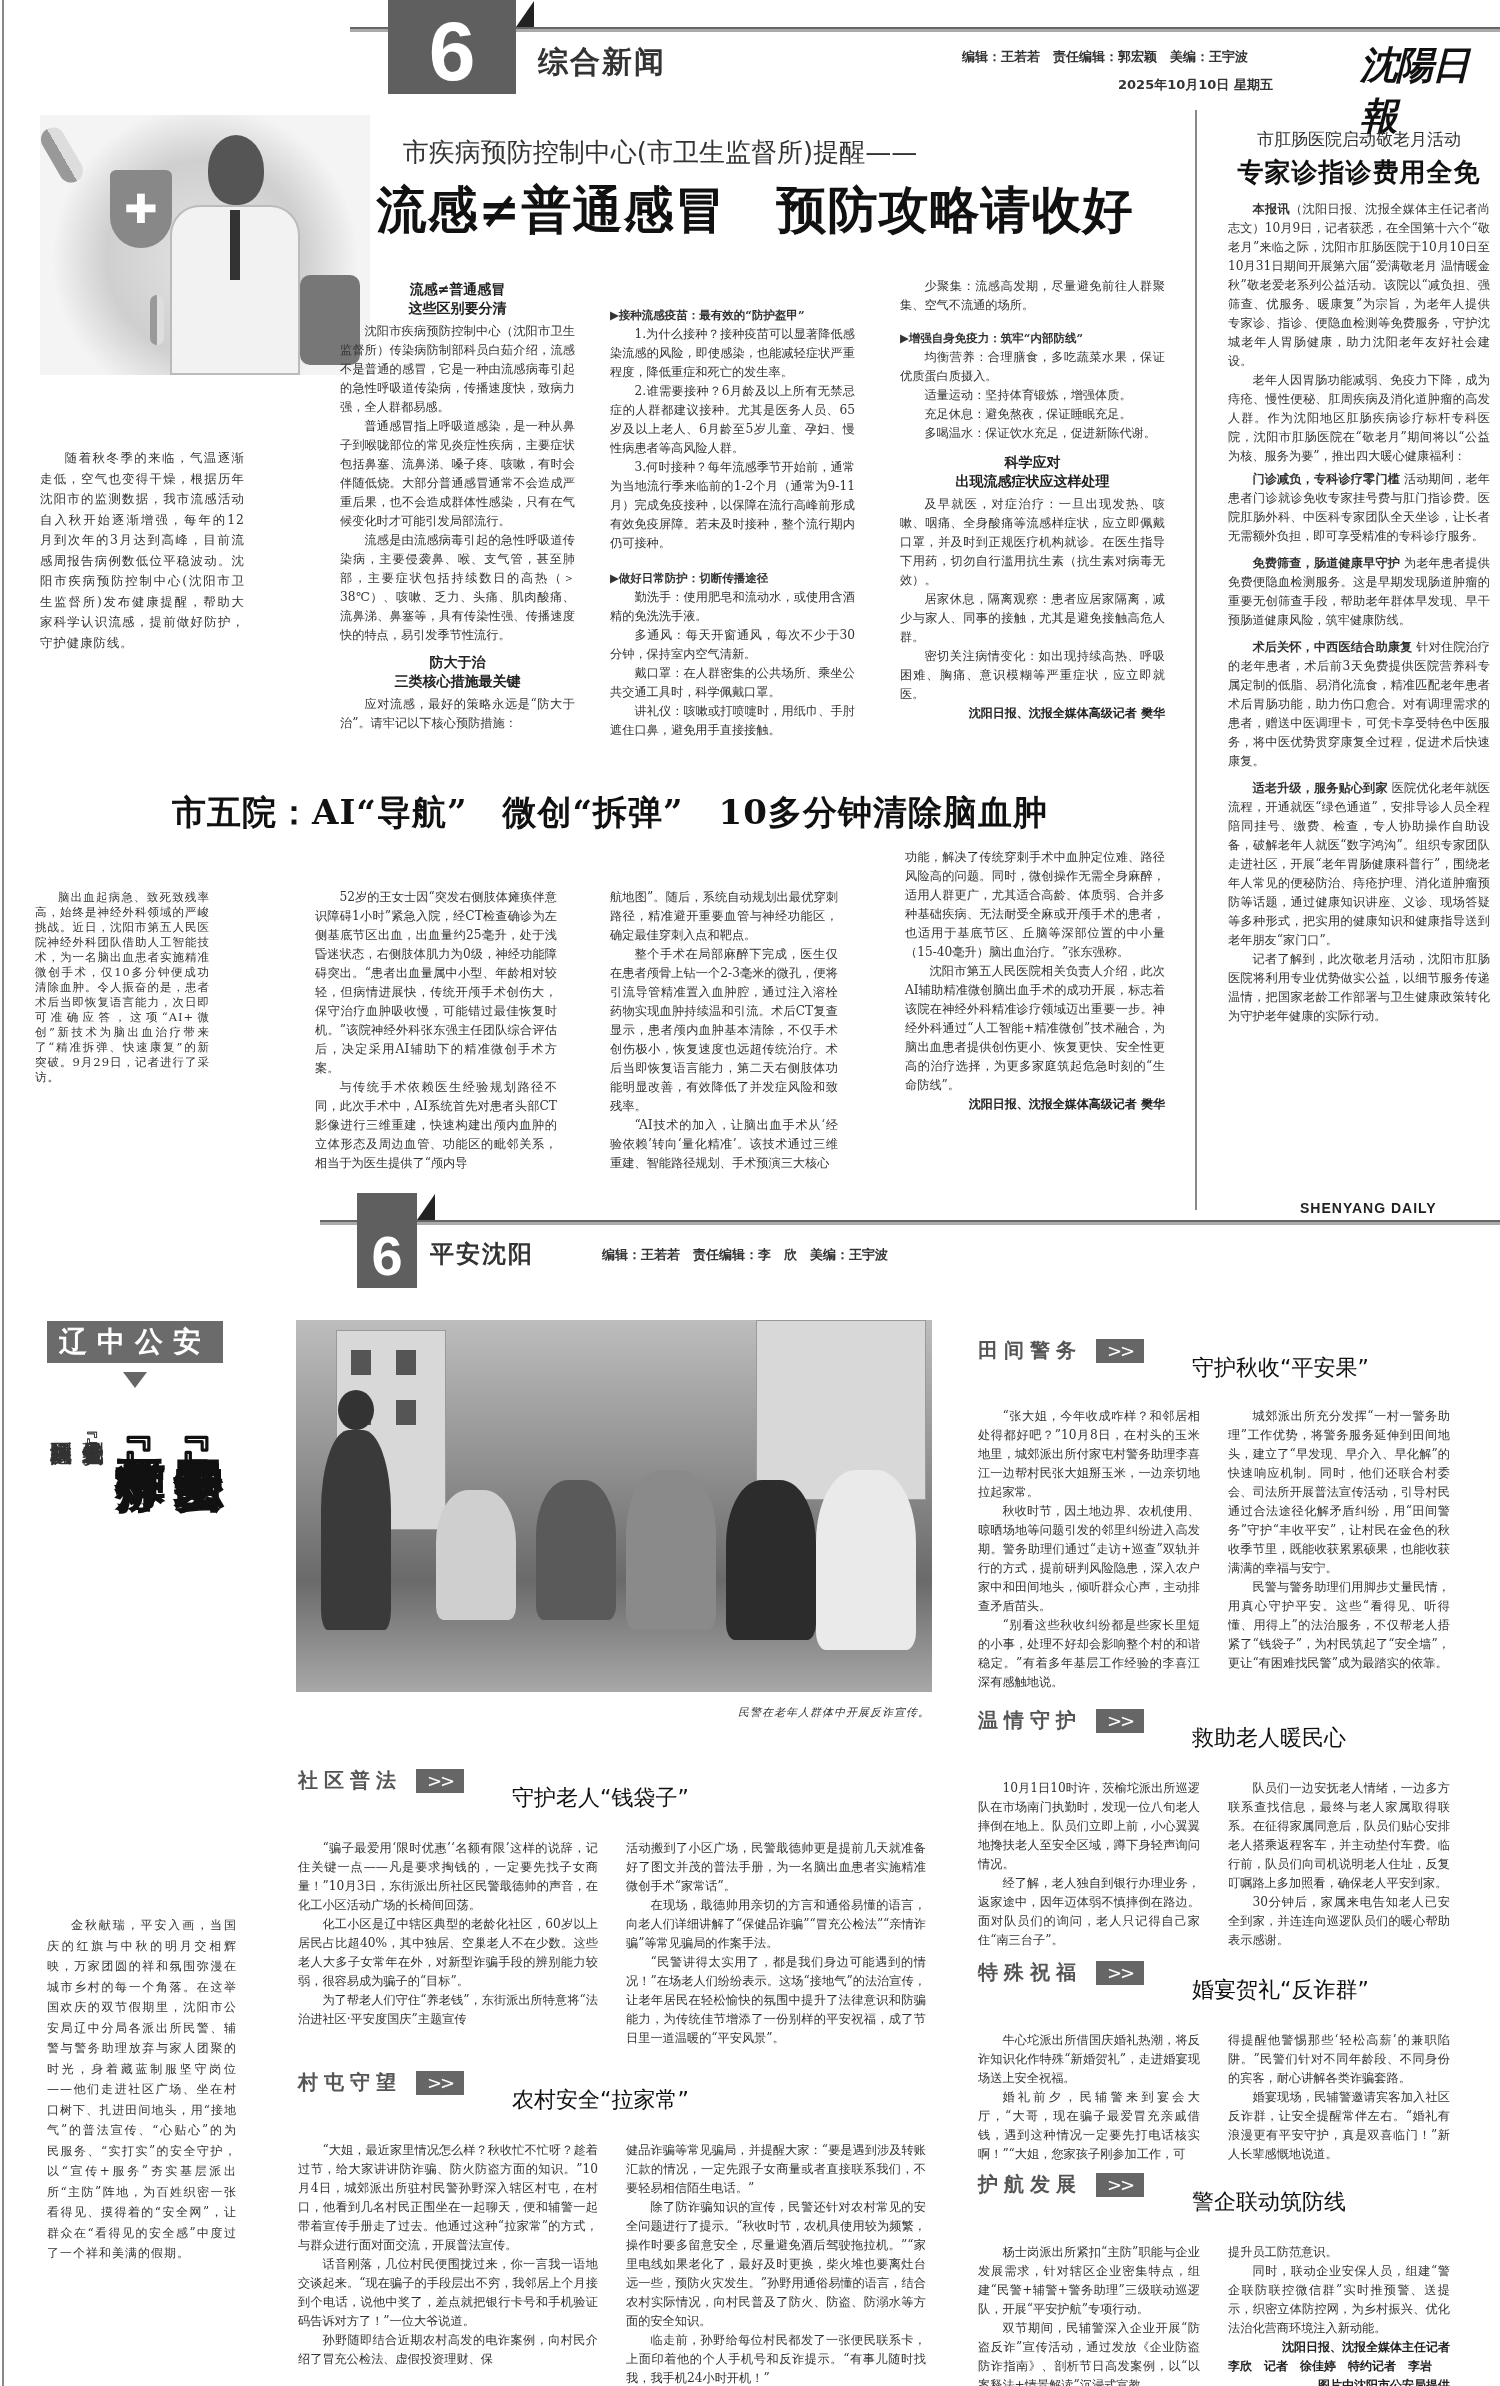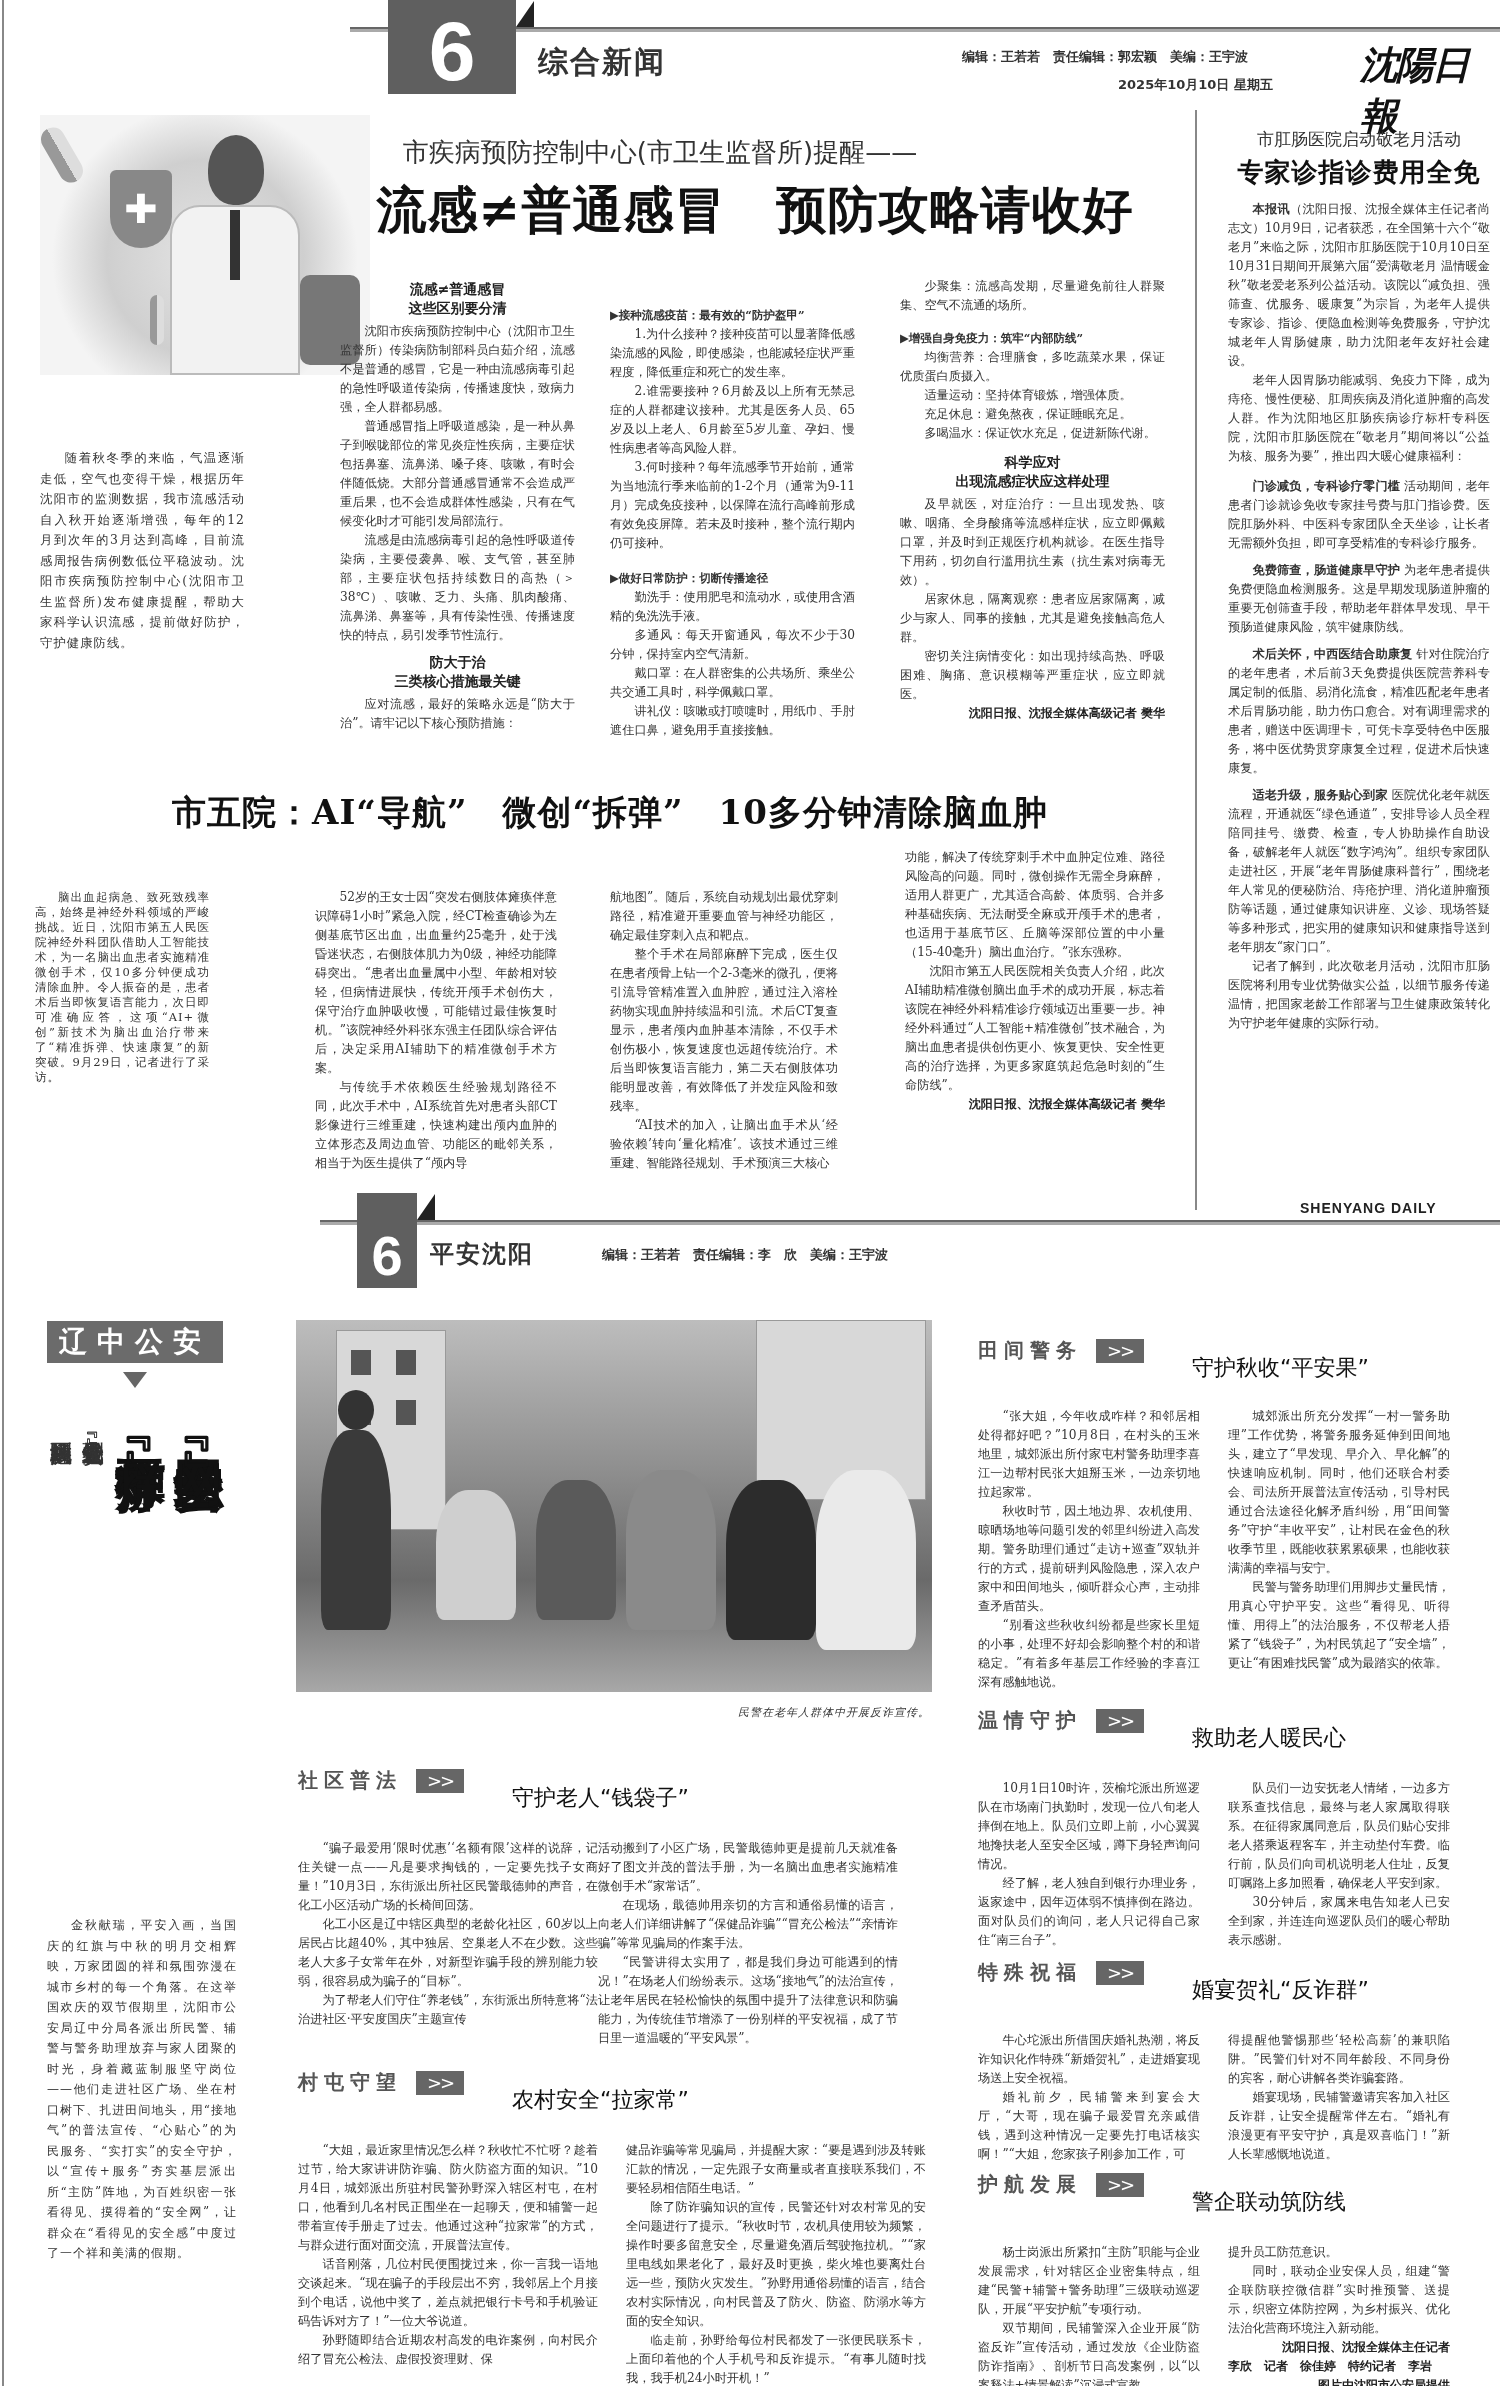--- a/index.html
+++ b/index.html
@@ -123,21 +123,21 @@
   <div class="byline">沈阳日报、沈报全媒体高级记者 樊华</div>
 </div>
 
 <div class="abs vrule" style="left:1195px; top:110px; height:1100px;"></div>
 
 <div class="abs" style="left:1228px; top:128px; width:262px;">
   <div class="kicker" style="font-size:17px;">市肛肠医院启动敬老月活动</div>
   <div class="headline" style="font-size:26px; margin:4px 0 10px;">专家诊指诊费用全免</div>
   <p class="para"><span class="bold-lead">本报讯</span><span>（沈阳日报、沈报全媒体主任记者尚志文）10月9日，记者获悉，在全国第十六个“敬老月”来临之际，沈阳市肛肠医院于10月10日至10月31日期间开展第六届“爱满敬老月 温情暖金秋”敬老爱老系列公益活动。该院以“减负担、强筛查、优服务、暖康复”为宗旨，为老年人提供专家诊、指诊、便隐血检测等免费服务，守护沈城老年人胃肠健康，助力沈阳老年友好社会建设。</span></p>
   <p class="para">老年人因胃肠功能减弱、免疫力下降，成为痔疮、慢性便秘、肛周疾病及消化道肿瘤的高发人群。作为沈阳地区肛肠疾病诊疗标杆专科医院，沈阳市肛肠医院在“敬老月”期间将以“公益为核、服务为要”，推出四大暖心健康福利：</p>
-  <p class="para" style="margin-top:11px;"><span class="bold-lead">门诊减负，专科诊疗零门槛</span> <span>活动期间，老年患者门诊就诊免收专家挂号费与肛门指诊费。医院肛肠外科、中医科专家团队全天坐诊，让长者无需额外负担，即可享受精准的专科诊疗服务。</span></p>
+  <p class="para" style="margin-top:4px;"><span class="bold-lead">门诊减负，专科诊疗零门槛</span> <span>活动期间，老年患者门诊就诊免收专家挂号费与肛门指诊费。医院肛肠外科、中医科专家团队全天坐诊，让长者无需额外负担，即可享受精准的专科诊疗服务。</span></p>
   <p class="para" style="margin-top:8px;"><span class="bold-lead">免费筛查，肠道健康早守护</span> <span>为老年患者提供免费便隐血检测服务。这是早期发现肠道肿瘤的重要无创筛查手段，帮助老年群体早发现、早干预肠道健康风险，筑牢健康防线。</span></p>
   <p class="para" style="margin-top:8px;"><span class="bold-lead">术后关怀，中西医结合助康复</span> <span>针对住院治疗的老年患者，术后前3天免费提供医院营养科专属定制的低脂、易消化流食，精准匹配老年患者术后胃肠功能，助力伤口愈合。对有调理需求的患者，赠送中医调理卡，可凭卡享受特色中医服务，将中医优势贯穿康复全过程，促进术后快速康复。</span></p>
   <p class="para" style="margin-top:8px;"><span class="bold-lead">适老升级，服务贴心到家</span> <span>医院优化老年就医流程，开通就医“绿色通道”，安排导诊人员全程陪同挂号、缴费、检查，专人协助操作自助设备，破解老年人就医“数字鸿沟”。组织专家团队走进社区，开展“老年胃肠健康科普行”，围绕老年人常见的便秘防治、痔疮护理、消化道肿瘤预防等话题，通过健康知识讲座、义诊、现场答疑等多种形式，把实用的健康知识和健康指导送到老年朋友“家门口”。</span></p>
   <p class="para">记者了解到，此次敬老月活动，沈阳市肛肠医院将利用专业优势做实公益，以细节服务传递温情，把国家老龄工作部署与卫生健康政策转化为守护老年健康的实际行动。</p>
 </div>
 
 <div class="abs headline" style="left:40px; top:790px; width:1140px; font-size:34px;">市五院：AI“导航”　微创“拆弹”　10多分钟清除脑血肿</div>
 
 <div class="abs lead-text" style="left:35px; top:890px; width:175px; font-size:11.5px; line-height:15px;">脑出血起病急、致死致残率高，始终是神经外科领域的严峻挑战。近日，沈阳市第五人民医院神经外科团队借助人工智能技术，为一名脑出血患者实施精准微创手术，仅10多分钟便成功清除血肿。令人振奋的是，患者术后当即恢复语言能力，次日即可准确应答，这项“AI+微创”新技术为脑出血治疗带来了“精准拆弹、快速康复”的新突破。9月29日，记者进行了采访。</div>
 
@@ -194,21 +194,21 @@
   <div class="person" style="left:520px; top:150px; width:100px; height:180px; background:#eaeaea;"></div>
 </div>
 <div class="abs caption" style="left:700px; top:1705px; width:230px;">民警在老年人群体中开展反诈宣传。</div>
 
 <div class="abs" style="left:298px; top:1748px; width:640px;">
   <div class="sec-label">
     <span class="lbl">社区普法</span>
     <span class="arrow">&gt;&gt;</span>
     <span class="ttl">守护老人“钱袋子”</span>
   </div>
-  <div style="display:flex; margin-top:26px;">
+  <div style="display:flex; gap:28px; margin-top:26px;">
     <div style="width:300px;">
       <p class="para">“骗子最爱用‘限时优惠’‘名额有限’这样的说辞，记住关键一点——凡是要求掏钱的，一定要先找子女商量！”10月3日，东街派出所社区民警戢德帅的声音，在化工小区活动广场的长椅间回荡。</p>
       <p class="para">化工小区是辽中辖区典型的老龄化社区，60岁以上居民占比超40%，其中独居、空巢老人不在少数。这些老人大多子女常年在外，对新型诈骗手段的辨别能力较弱，很容易成为骗子的“目标”。</p>
       <p class="para">为了帮老人们守住“养老钱”，东街派出所特意将“法治进社区·平安度国庆”主题宣传</p>
     </div>
     <div style="width:300px;">
       <p class="para noindent">活动搬到了小区广场，民警戢德帅更是提前几天就准备好了图文并茂的普法手册，为一名脑出血患者实施精准微创手术“家常话”。</p>
       <p class="para">在现场，戢德帅用亲切的方言和通俗易懂的语言，向老人们详细讲解了“保健品诈骗”“冒充公检法”“亲情诈骗”等常见骗局的作案手法。</p>
       <p class="para">“民警讲得太实用了，都是我们身边可能遇到的情况！”在场老人们纷纷表示。这场“接地气”的法治宣传，让老年居民在轻松愉快的氛围中提升了法律意识和防骗能力，为传统佳节增添了一份别样的平安祝福，成了节日里一道温暖的“平安风景”。</p>
     </div>

